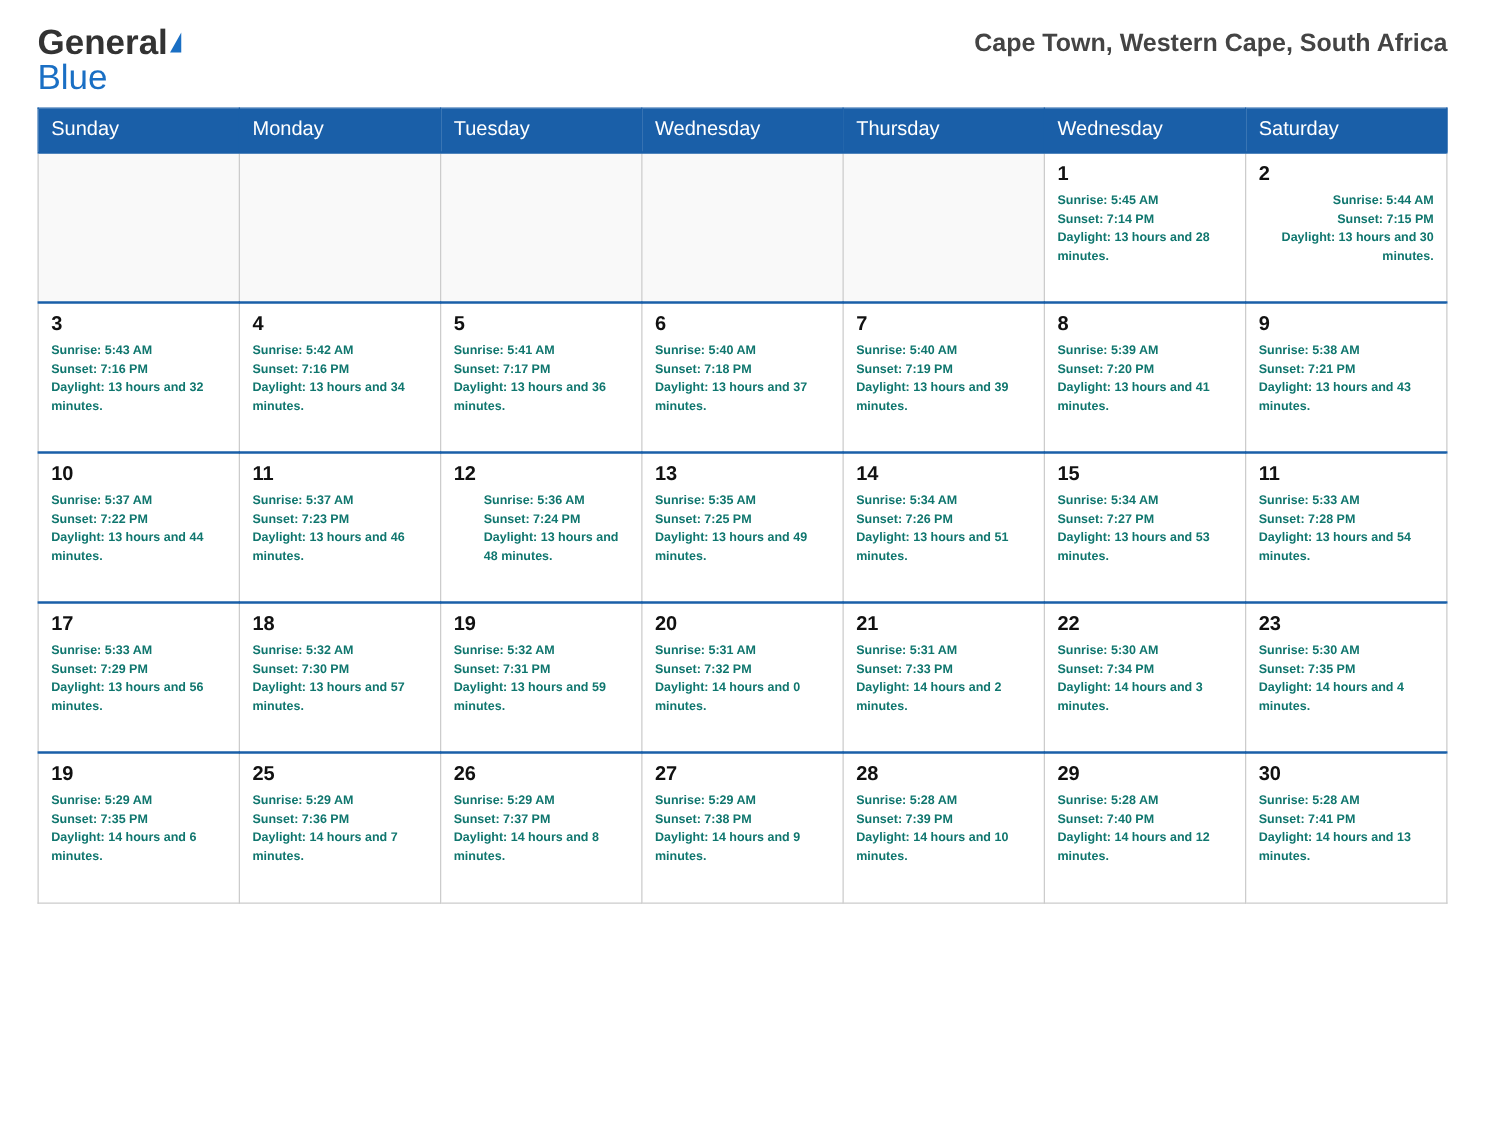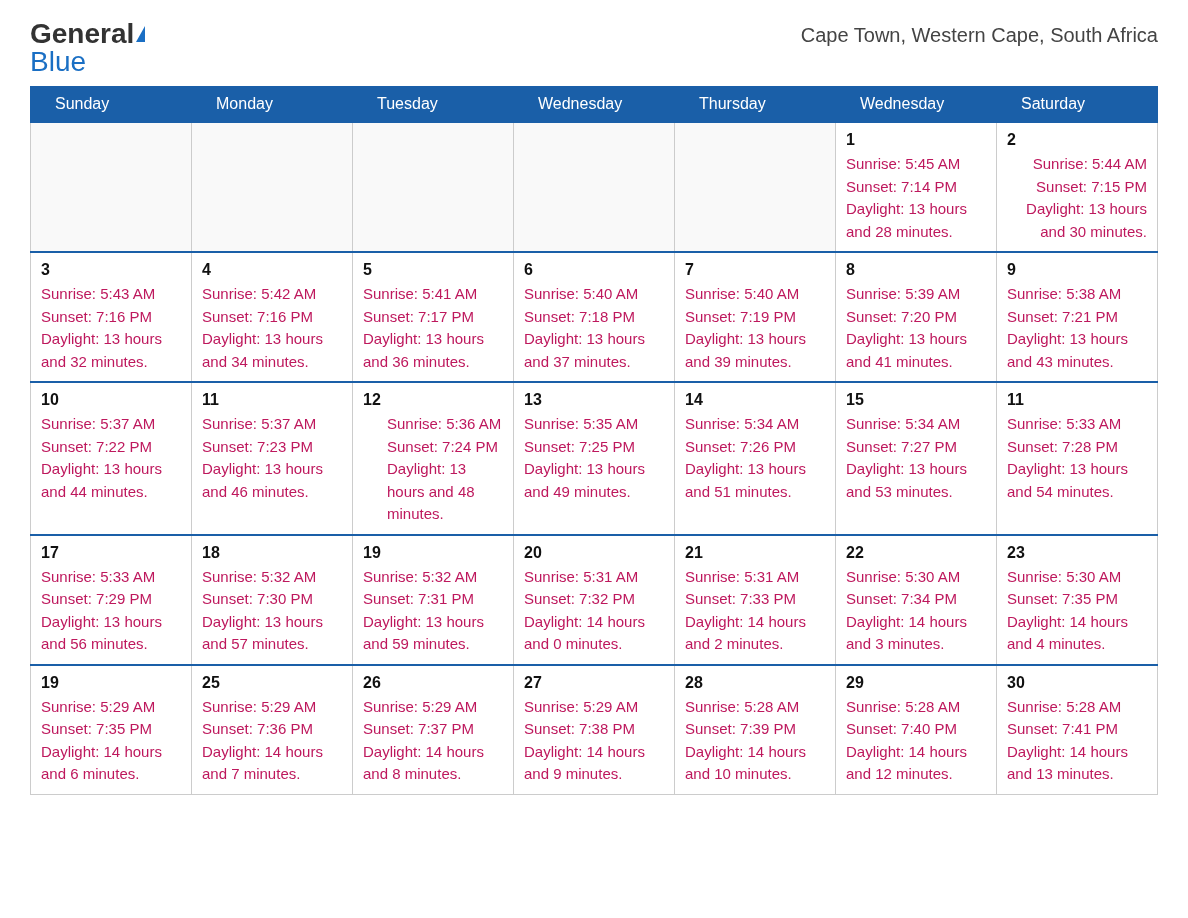--- a/index.html
+++ b/index.html
@@ -48,32 +48,33 @@
     .month-title {
       font-size: 48px;
       font-weight: normal;
       color: #222;
       line-height: 1.1;
     }
     .location {
       font-size: 20px;
       color: #444;
       margin-top: 4px;
+      font-weight: bold;
     }
     .calendar {
       width: 100%;
       border-collapse: collapse;
       margin-top: 10px;
     }
     .calendar thead th {
       background-color: #1a5fa8;
       color: #fff;
       font-size: 16px;
       font-weight: normal;
-      padding: 8px 24px;
+      padding: 8px 10px;
       text-align: left;
       border: 1px solid #1a5fa8;
     }
     .calendar tbody td {
       vertical-align: top;
       padding: 8px 10px;
       border: 1px solid #ccc;
       font-size: 13px;
       color: #333;
       width: calc(100% / 7);
@@ -84,23 +85,24 @@
       border-top: 2px solid #1a5fa8;
     }
     .day-number {
       font-size: 16px;
       font-weight: bold;
       color: #111;
       display: block;
       margin-bottom: 4px;
     }
     .day-info {
-      font-size: 15px;
-      color: #be185d;
+      font-size: 10px;
+      color: #0f766e;
       line-height: 1.5;
+      font-weight: bold;
     }
     .empty-cell {
       background: #f9f9f9;
     }
   </style>
 </head>
 <body>
 
 <div class="header">
   <div class="logo">

